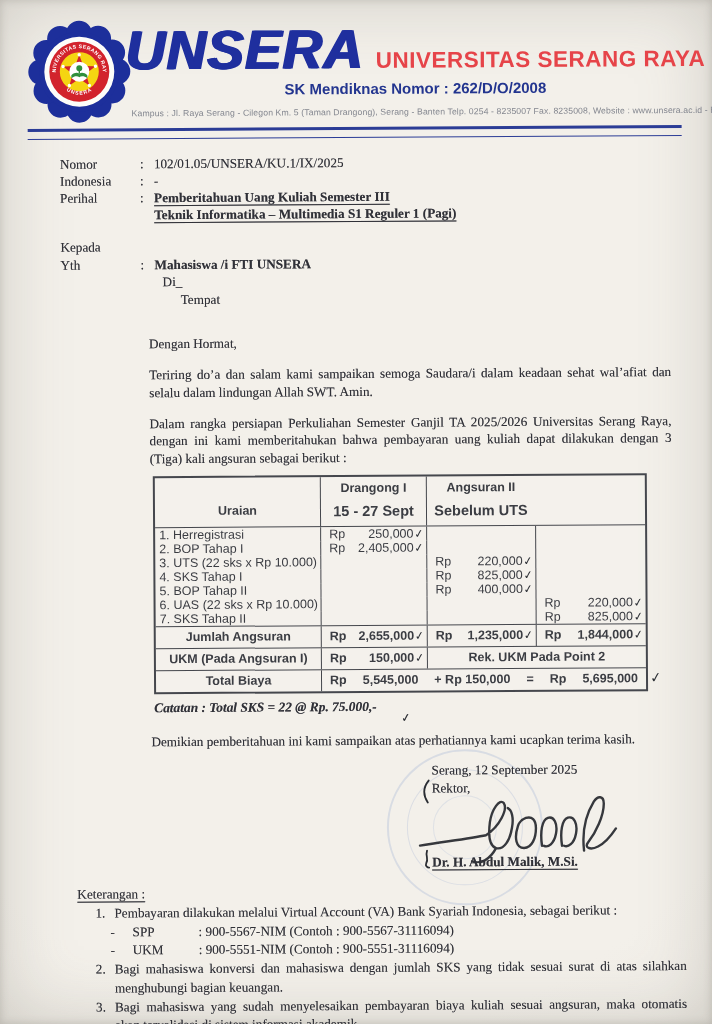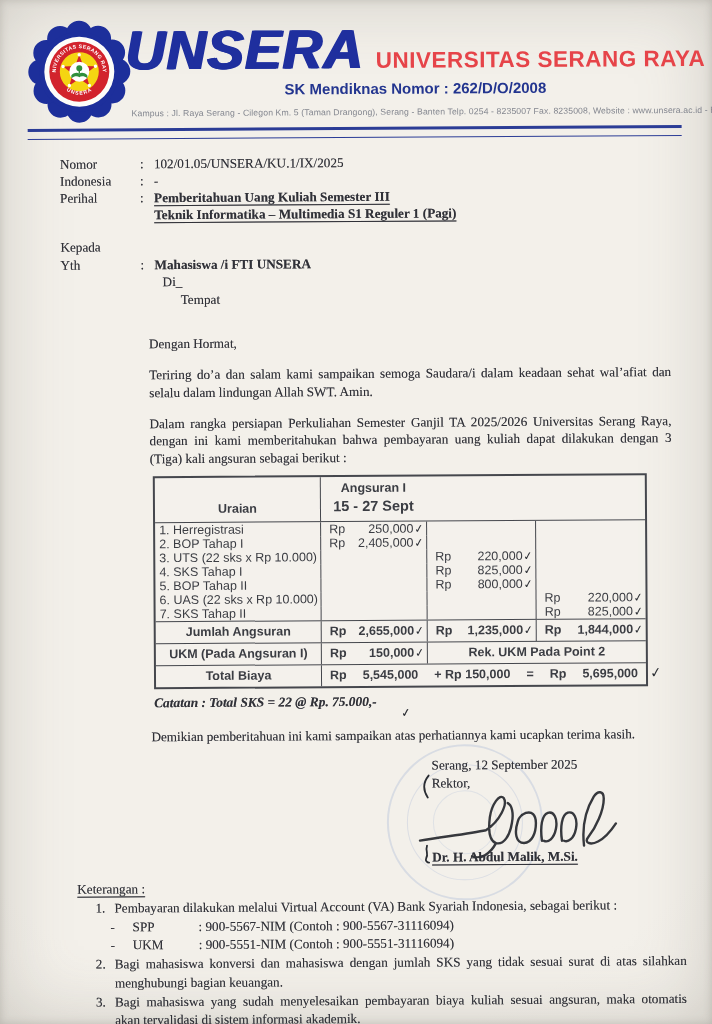--- a/index.html
+++ b/index.html
@@ -40,21 +40,21 @@
   .tblwrap{margin-left:91px;margin-top:8px;width:494px;position:relative;}
   .tbl{border:2px solid #45474d;font-family:"Liberation Sans",sans-serif;font-size:12.5px;color:#3b3d43;
     text-shadow:none;background:rgba(255,255,255,.12);}
   .grid4{display:grid;grid-template-columns:165px 106px 109px 110px;}
   .grid-ukm{display:grid;grid-template-columns:165px 106px 219px;}
   .grid-tot{display:grid;grid-template-columns:165px 325px;}
   .bL{border-left:1px solid #45474d;}
   .hrow{border-bottom:1.5px solid #45474d;}
   .hcell{text-align:center;padding:3px 0 4px;}
   .hcell .l1{font-weight:700;font-size:12.5px;}
-  .hcell .l2{font-weight:700;font-size:14.5px;}
+  .hcell .l2{font-weight:700;font-size:14.5px;margin-top:5px;}
   .hura{display:flex;align-items:center;justify-content:center;font-weight:700;margin-top:18px;}
   .itemrow{height:14px;line-height:14px;}
   .lbl{padding-left:4px;white-space:nowrap;overflow:hidden;}
   .amt{display:flex;justify-content:space-between;padding:0 2px 0 8px;white-space:nowrap;}
   .amt .vr{display:flex;align-items:baseline;}
   .ck{font-family:"DejaVu Sans",sans-serif;font-weight:700;color:#2c2f35;display:inline-block;
     transform:rotate(-8deg);font-size:11.5px;margin-left:1px;line-height:1;}
   .sumrow{border-top:1.6px solid #45474d;height:21px;line-height:21px;font-weight:700;}
   .cc{text-align:center;}
   .totflex{display:flex;justify-content:space-between;align-items:center;padding:0 8px;position:relative;}
@@ -186,23 +186,27 @@
       <div class="jline">Dalam rangka persiapan Perkuliahan Semester Ganjil TA 2025/2026 Universitas Serang Raya,</div>
       <div class="jline">dengan ini kami memberitahukan bahwa pembayaran uang kuliah dapat dilakukan dengan 3</div>
       <div>(Tiga)  kali angsuran sebagai berikut :</div>
     </div>
 
     <div class="tblwrap">
       <div class="tbl">
         <div class="grid4 hrow">
           <div class="hura">Uraian</div>
           <div class="hcell bL">
-            <div class="l1">Angsuran I</div>
+            <div class="l1">Drangong I</div>
             <div class="l2">15 - 27 Sept</div>
           </div>
+          <div class="hcell bL">
+            <div class="l1">Angsuran II</div>
+            <div class="l2">Sebelum UTS</div>
+          </div>
         </div>
 
         <div class="grid4 itemrow">
           <div class="lbl">1. Herregistrasi</div>
           <div class="amt bL">
                 <span>Rp</span>
                 <span class="vr">
                   <span>250,000</span>
                   <span class="ck">✓</span>
                 </span>
@@ -245,21 +249,21 @@
                 </span>
               </div>
           <div class="bL"></div>
         </div>
         <div class="grid4 itemrow">
           <div class="lbl">5. BOP Tahap II</div>
           <div class="bL"></div>
           <div class="amt bL">
                 <span>Rp</span>
                 <span class="vr">
-                  <span>800,000</span>
+                  <span>400,000</span>
                   <span class="ck">✓</span>
                 </span>
               </div>
           <div class="bL"></div>
         </div>
         <div class="grid4 itemrow">
           <div class="lbl">6. UAS (22 sks x Rp 10.000)</div>
           <div class="bL"></div>
               <div class="bL"></div>
           <div class="amt bL">

